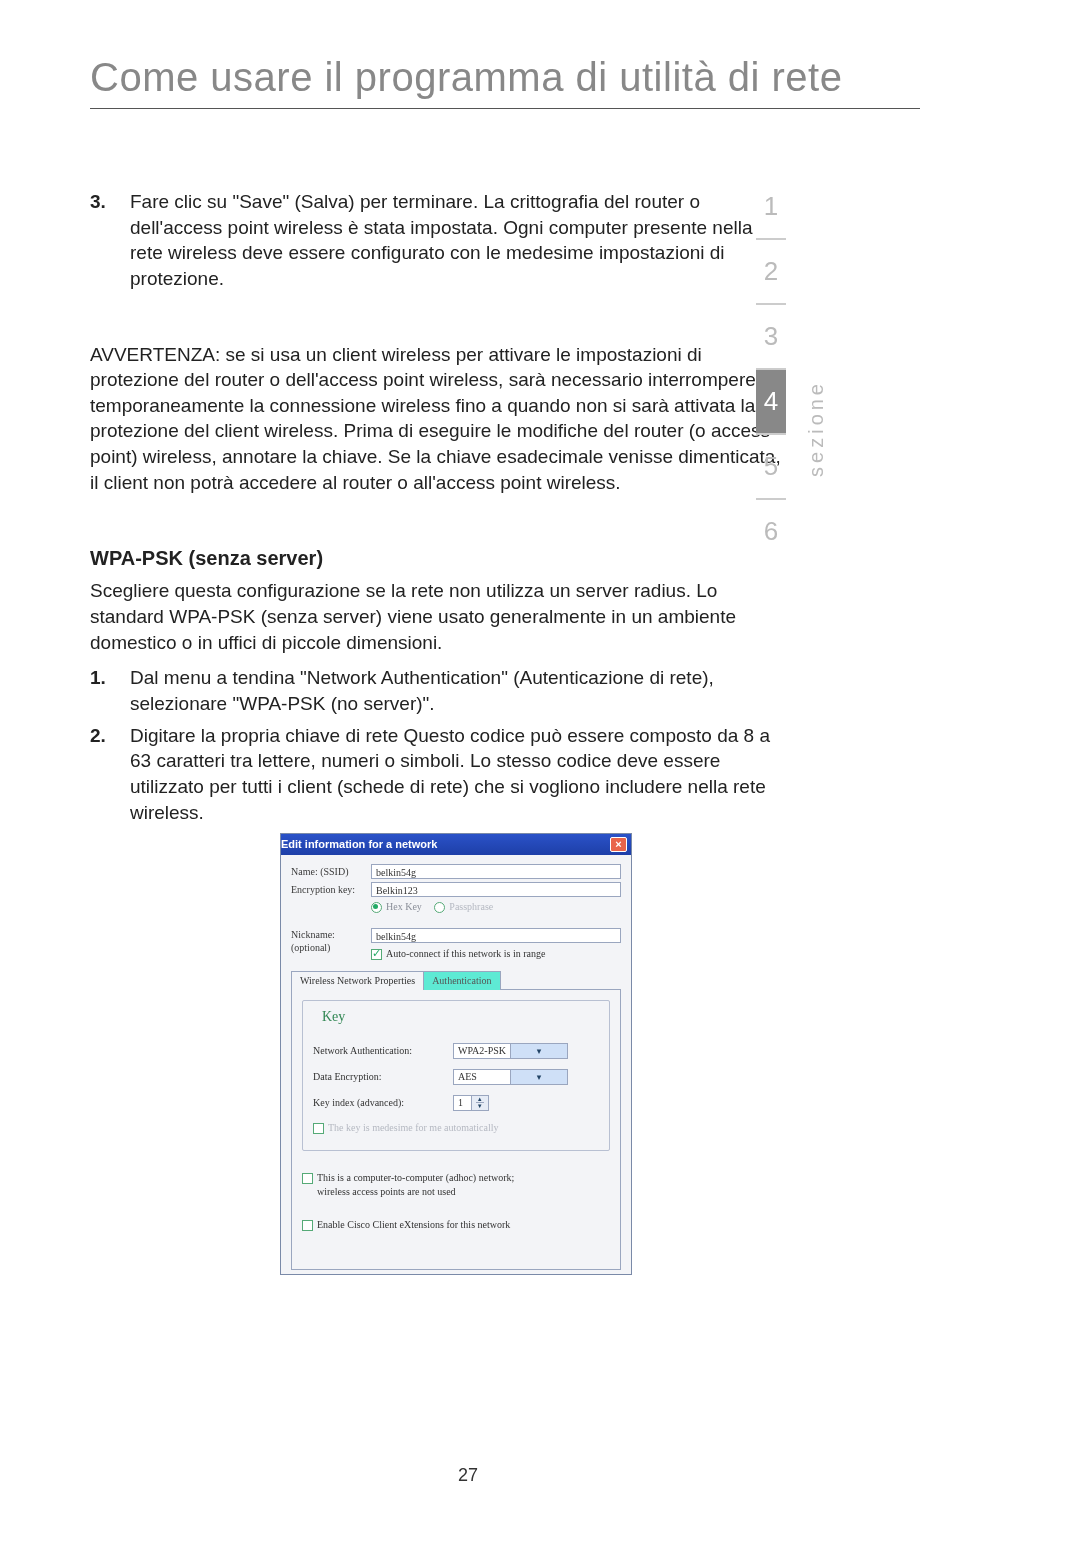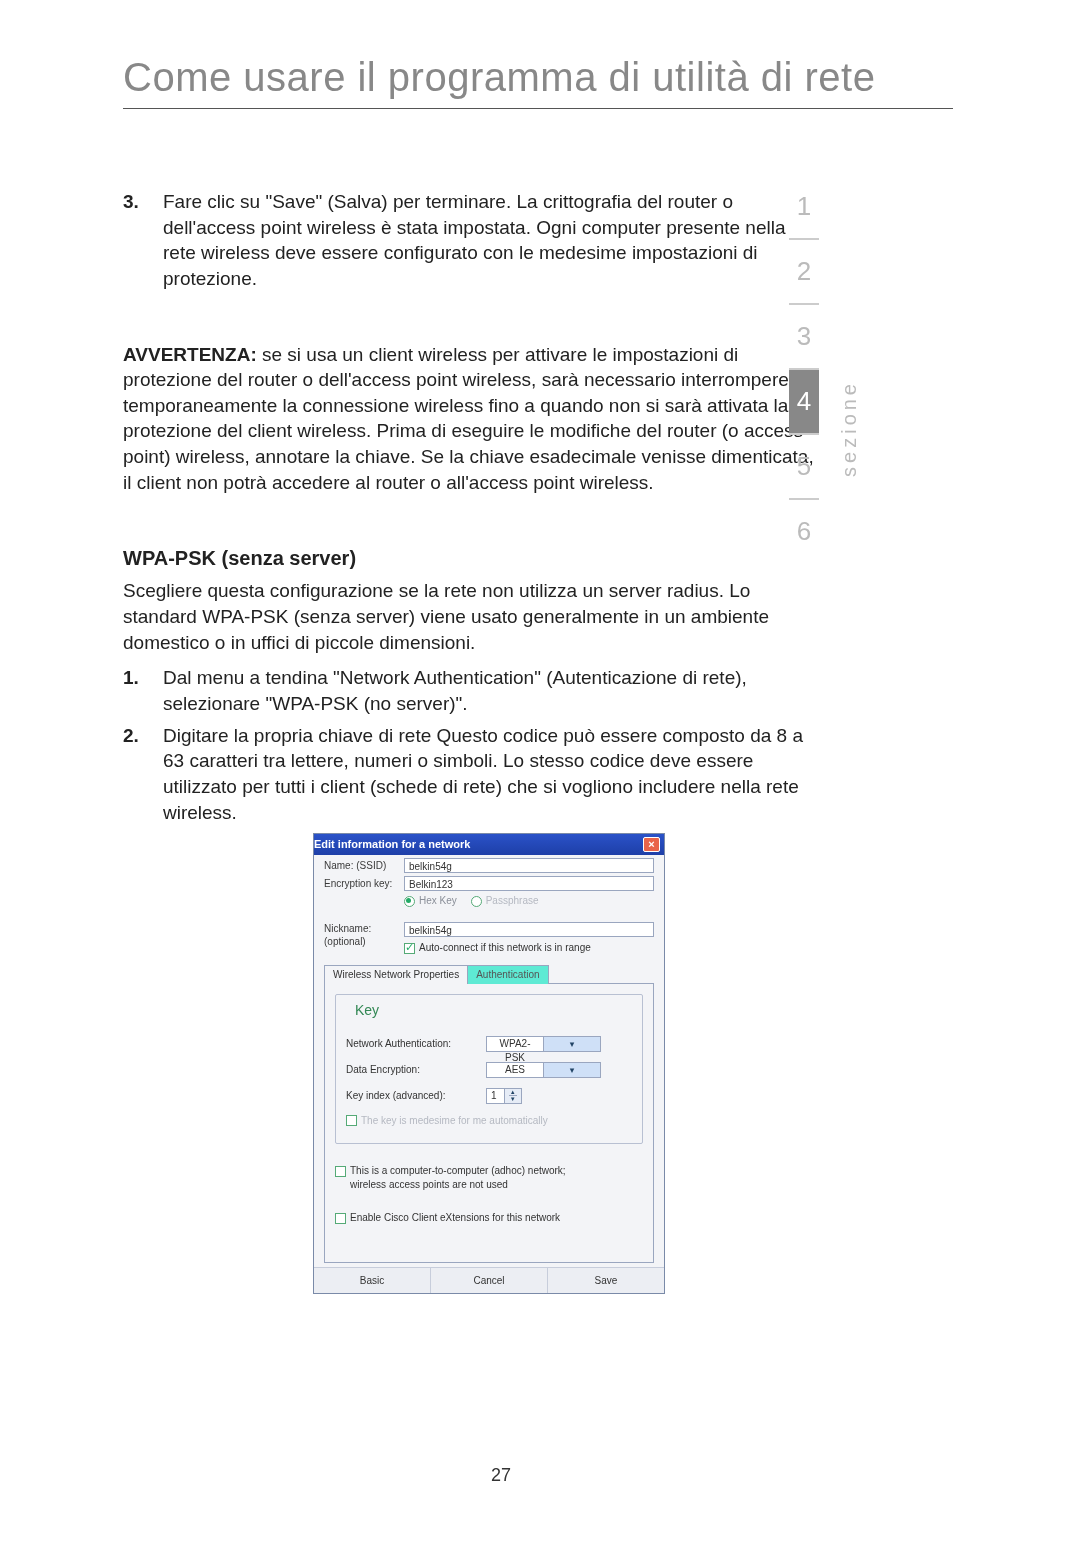--- a/index.html
+++ b/index.html
@@ -9,42 +9,41 @@
     font-family: Arial, Helvetica, sans-serif;
     color: #222;
     width: 1080px;
   }
   .page {
     width: 936px;
     height: 1541px;
     position: relative;
     box-sizing: border-box;
     padding: 55px 0 40px 90px;
-    margin-left: 33px;
   }
   .title {
     font-size: 40px;
     font-weight: 300;
     color: #888;
     letter-spacing: 0.5px;
     padding-bottom: 8px;
     border-bottom: 1.5px solid #555;
     width: 830px;
   }
   .content {
     width: 700px;
     margin-top: 80px;
     font-size: 19px;
     line-height: 1.35;
   }
   .ol-item { display: flex; margin-bottom: 6px; }
   .ol-num { font-weight: bold; width: 40px; flex: 0 0 40px; }
   .ol-text { flex: 1; }
   .warn-block { margin-top: 50px; }
-  .warn-label { font-weight: bold; text-align: right; }
+  .warn-label { font-weight: normal; text-align: right; }
   .sub-heading {
     font-weight: bold;
     font-size: 20px;
     margin-top: 50px;
     margin-bottom: 6px;
   }
 
   
   .section-nav {
     position: absolute;
@@ -104,21 +103,22 @@
     border: 1px solid #fff;
     border-radius: 2px;
     color: #fff;
     text-align: center;
     line-height: 13px;
     font-size: 11px;
     font-weight: bold;
     box-sizing: border-box;
   }
   .dlg-body {
-    padding: 0 10px 4px 10px;
+    padding: 6px 10px 4px 10px;
+    font-family: Liberation Serif, serif;
   }
   .dlg-row { display: flex; align-items: center; margin: 3px 0; }
   .dlg-label { width: 80px; color: #3a3a3a; }
   .dlg-input {
     flex: 1;
     border: 1px solid #9aa6bf;
     background: #fff;
     height: 15px;
     padding: 0 4px;
     line-height: 15px;
@@ -163,21 +163,21 @@
     padding: 10px 10px 16px 10px; margin-top: 2px;
   }
   .fieldset-legend {
     font-size: 14px; color: #385; margin: -16px 0 6px 6px;
     background: #f3f4f7; display: inline-block; padding: 0 3px;
   }
   .combo {
     display: flex; border: 1px solid #9aa6bf; background: #fff; height: 16px;
     width: 115px; box-sizing: border-box;
   }
-  .combo span { flex: 1; padding: 0 4px; line-height: 14px; text-align: center; }
+  .combo span { flex: 1; padding: 0 4px; line-height: 14px; }
   .combo .dd {
     width: 15px; background: #cfe0f7; border-left: 1px solid #9aa6bf;
     color: #246; text-align: center; line-height: 14px; font-size: 9px;
   }
   .spinner {
     display: flex; width: 36px; border: 1px solid #9aa6bf; background: #fff;
     height: 16px; box-sizing: border-box;
   }
   .spinner span { flex: 1; padding: 0 4px; line-height: 14px; }
   .spinner .spin {
@@ -336,23 +336,18 @@
             <span class="checkbox"></span><span>This is a computer-to-computer (adhoc) network;</span><br>
             <span style="display:inline-block;width:15px"></span><span>wireless access points are not used</span>
           </div>
 
           <div style="margin-top:20px; margin-bottom:25px">
             <span class="checkbox"></span><span>Enable Cisco Client eXtensions for this network</span>
           </div>
 
         </div>
       </div>
-      <div class="dlg-buttons">
-        <div class="dlg-btn">Basic</div>
-        <div class="dlg-btn">Cancel</div>
-        <div class="dlg-btn">Save</div>
-      </div>
     </div>
 
   </div>
 
   <div class="page-number">27</div>
 </div>
 
 </body></html>

